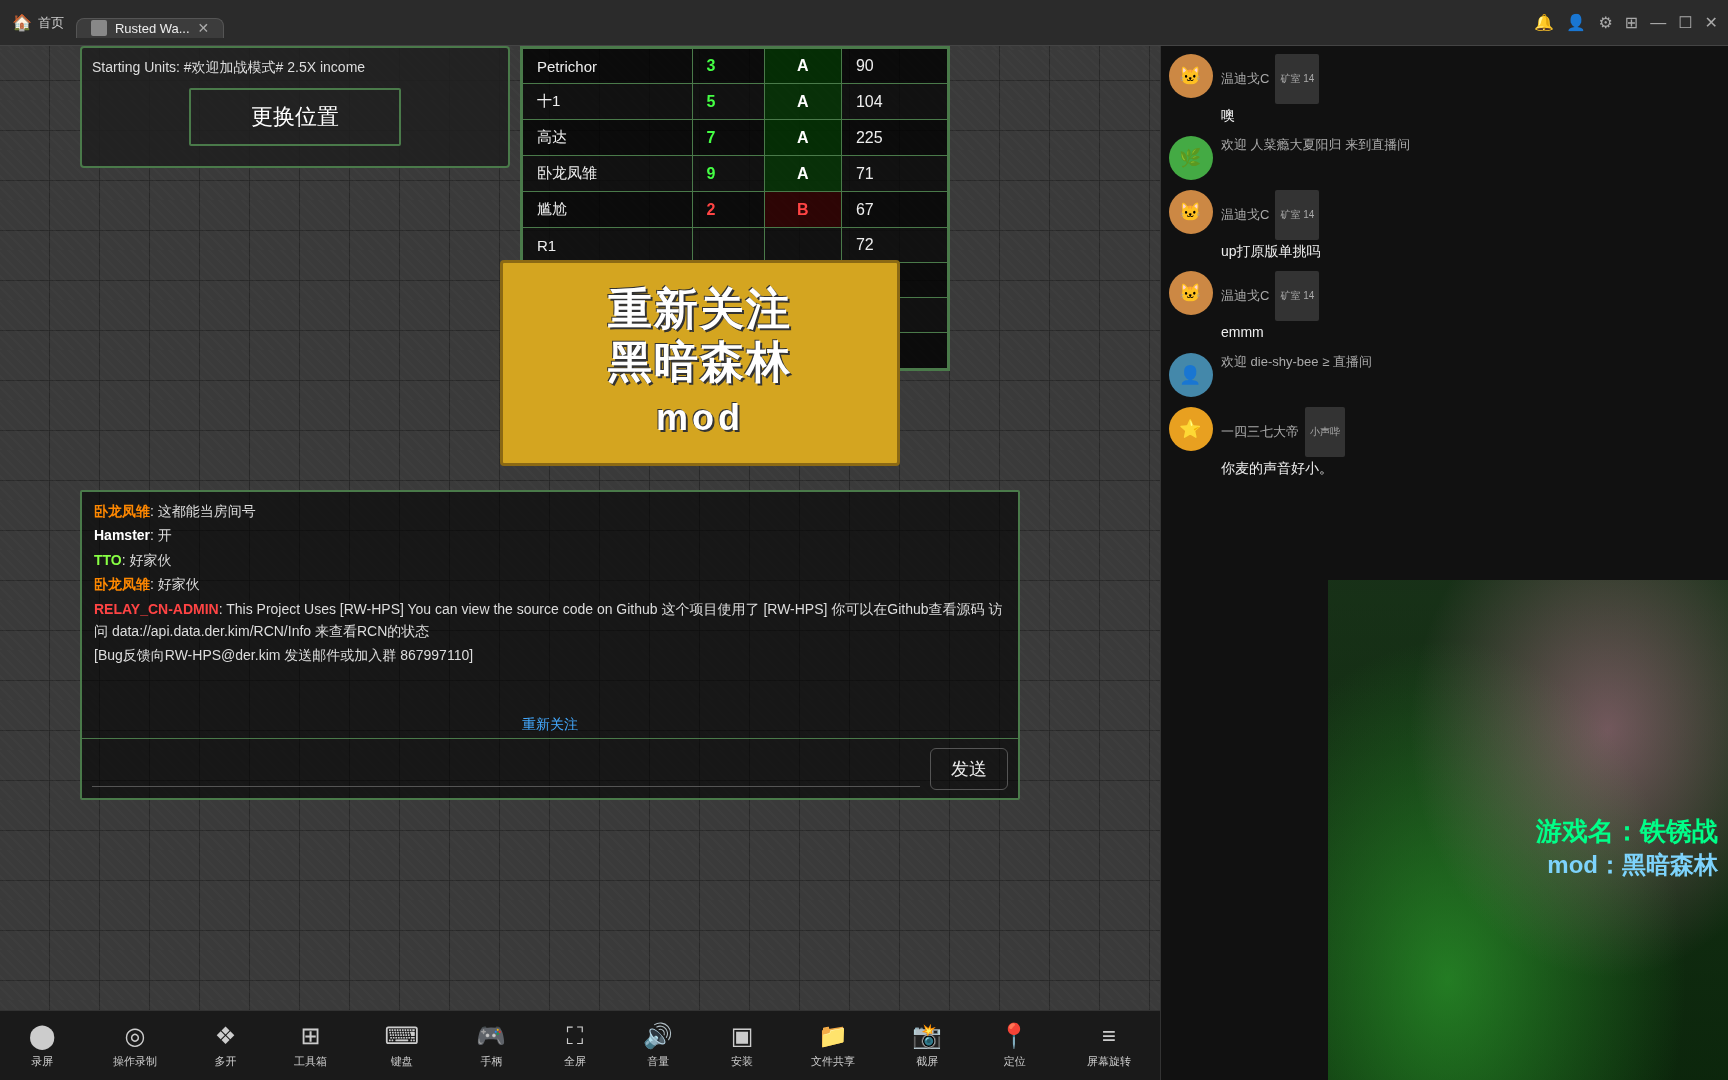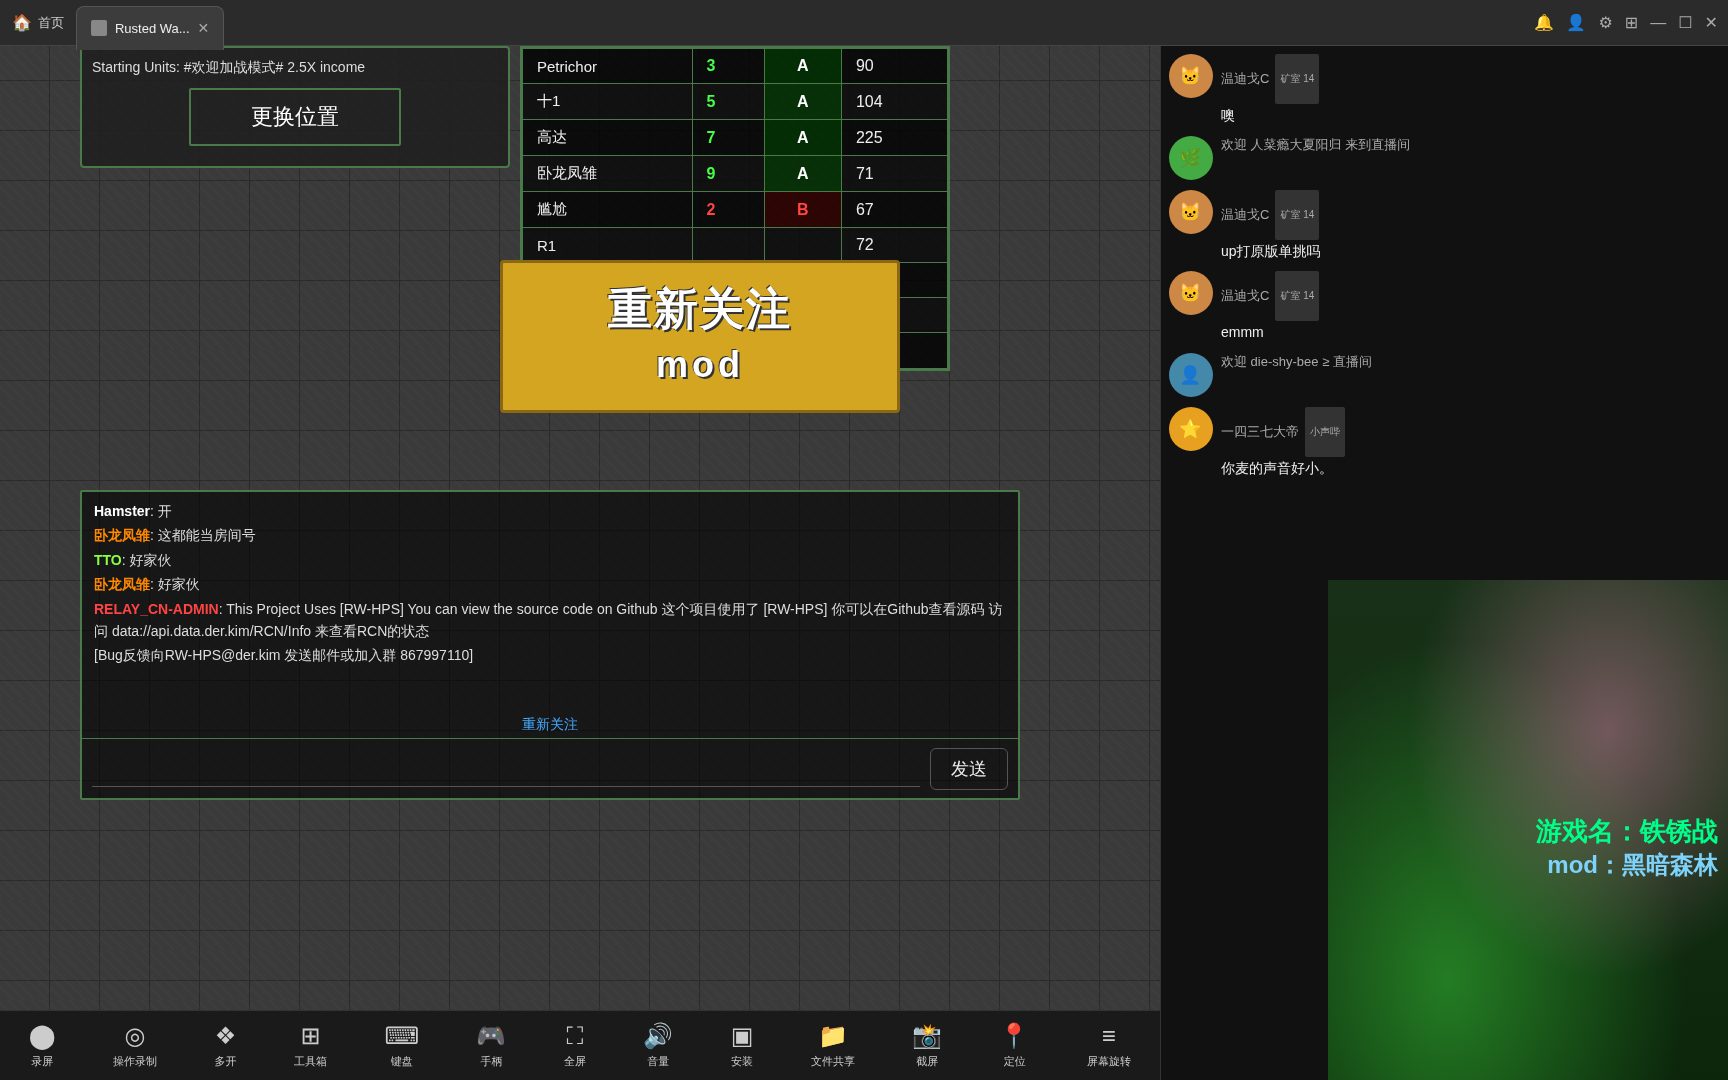--- a/index.html
+++ b/index.html
@@ -55,21 +55,21 @@
       color: #ccc;
       font-size: 13px;
       gap: 6px;
     }
     .browser-tab-home .home-icon {
       font-size: 16px;
     }
     .browser-tab {
       display: flex; align-items: center;
       padding: 0 14px;
-      height: 44px;
+      height: 20px;
       margin-top: 10px;
       background: #3c3c3c;
       border-radius: 8px 8px 0 0;
       color: #eee;
       font-size: 13px;
       gap: 8px;
       border: 1px solid #555;
       border-bottom: none;
     }
     .tab-close {
@@ -479,27 +479,28 @@
       <td class="green-num"></td>
       <td class=""></td>
       <td style="color:#eee">144</td>
     </tr>
         </tbody>
     </table>
   </div>
 
   <div class="overlay-banner">
     <div class="overlay-line1">重新关注</div>
+    <div class="overlay-line2">黑暗森林</div>
     <div class="overlay-line3">mod</div>
   </div>
 
   <div class="chat-area">
     <div class="chat-messages" id="chat-messages">
+        <div class="chat-msg"><span class="name-wulong">卧龙凤雏</span>: <span>这都能当房间号</span></div>
         <div class="chat-msg"><span class="name-hamster">Hamster</span>: <span>开</span></div>
-        <div class="chat-msg"><span class="name-wulong">卧龙凤雏</span>: <span>这都能当房间号</span></div>
         <div class="chat-msg"><span class="name-tto">TTO</span>: <span>好家伙</span></div>
         <div class="chat-msg"><span class="name-wulong">卧龙凤雏</span>: <span>好家伙</span></div>
         <div class="chat-msg"><span class="name-relay">RELAY_CN-ADMIN</span>: <span>This Project Uses [RW-HPS] You can view the source code on Github 这个项目使用了 [RW-HPS] 你可以在Github查看源码 访问 data://api.data.der.kim/RCN/Info 来查看RCN的状态</span></div>
         <div class="chat-msg"><span>[Bug反馈向RW-HPS@der.kim 发送邮件或加入群 867997110]</span></div>
       </div>
     <div class="refresh-link">重新关注</div>
     <div class="chat-input-row">
       <input class="chat-input" type="text" style="">
       <button class="chat-send-btn">发送</button>
     </div>

